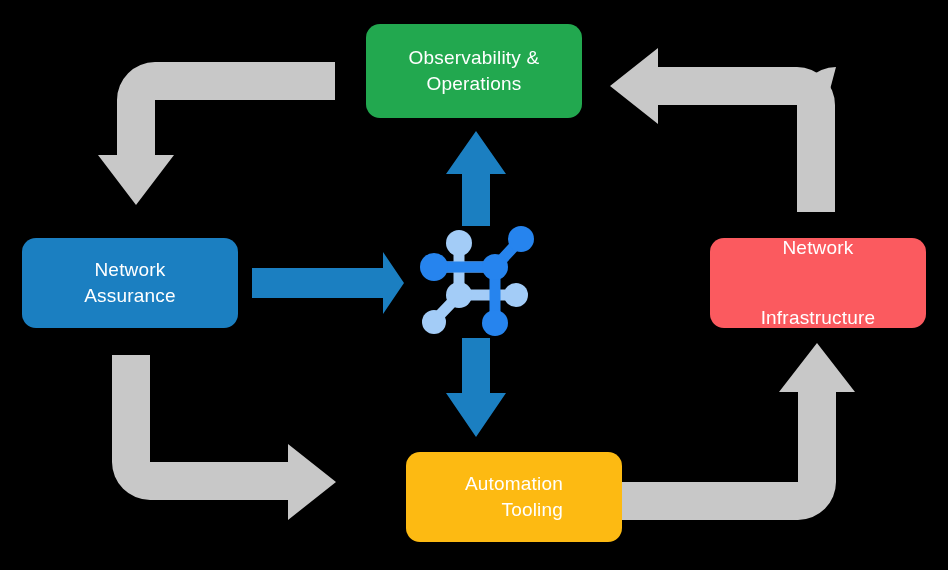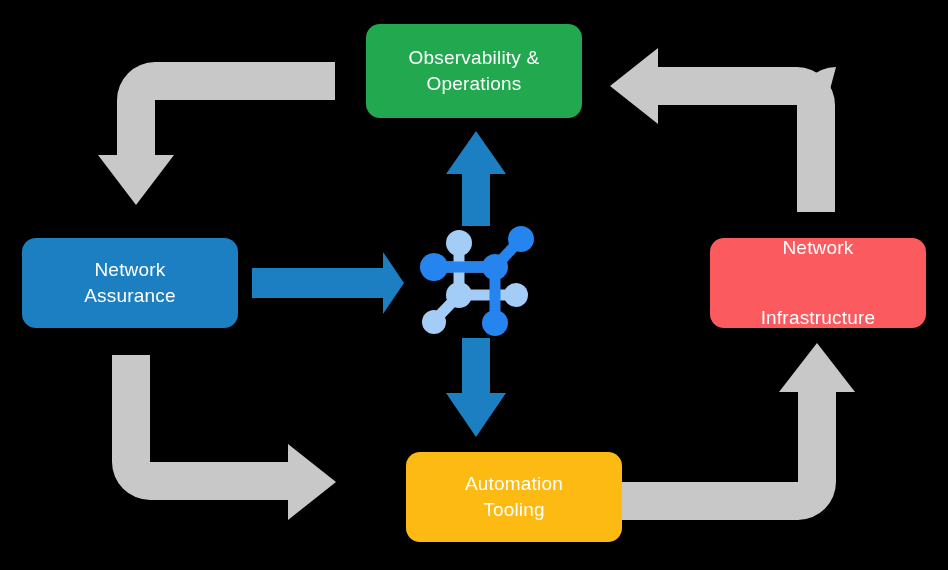--- a/index.html
+++ b/index.html
@@ -92,17 +92,17 @@
   <div class="node-box" id="box-infra" style="background: rgb(251, 90, 95);">
     <span>
         <span style="display: block;">Network</span>
         <span style="display: block; margin-top: 44px;">Infrastructure</span>
       </span>
   </div>
 
   <div class="node-box" id="box-automation" style="background: rgb(253, 186, 18);">
     <span>
         <span style="display: block;">Automation</span>
-        <span style="display: block;">Tooling</span>
+        <span style="display: block; text-align: right;">Tooling</span>
       </span>
   </div>
 
 </div>
 
 </body></html>

